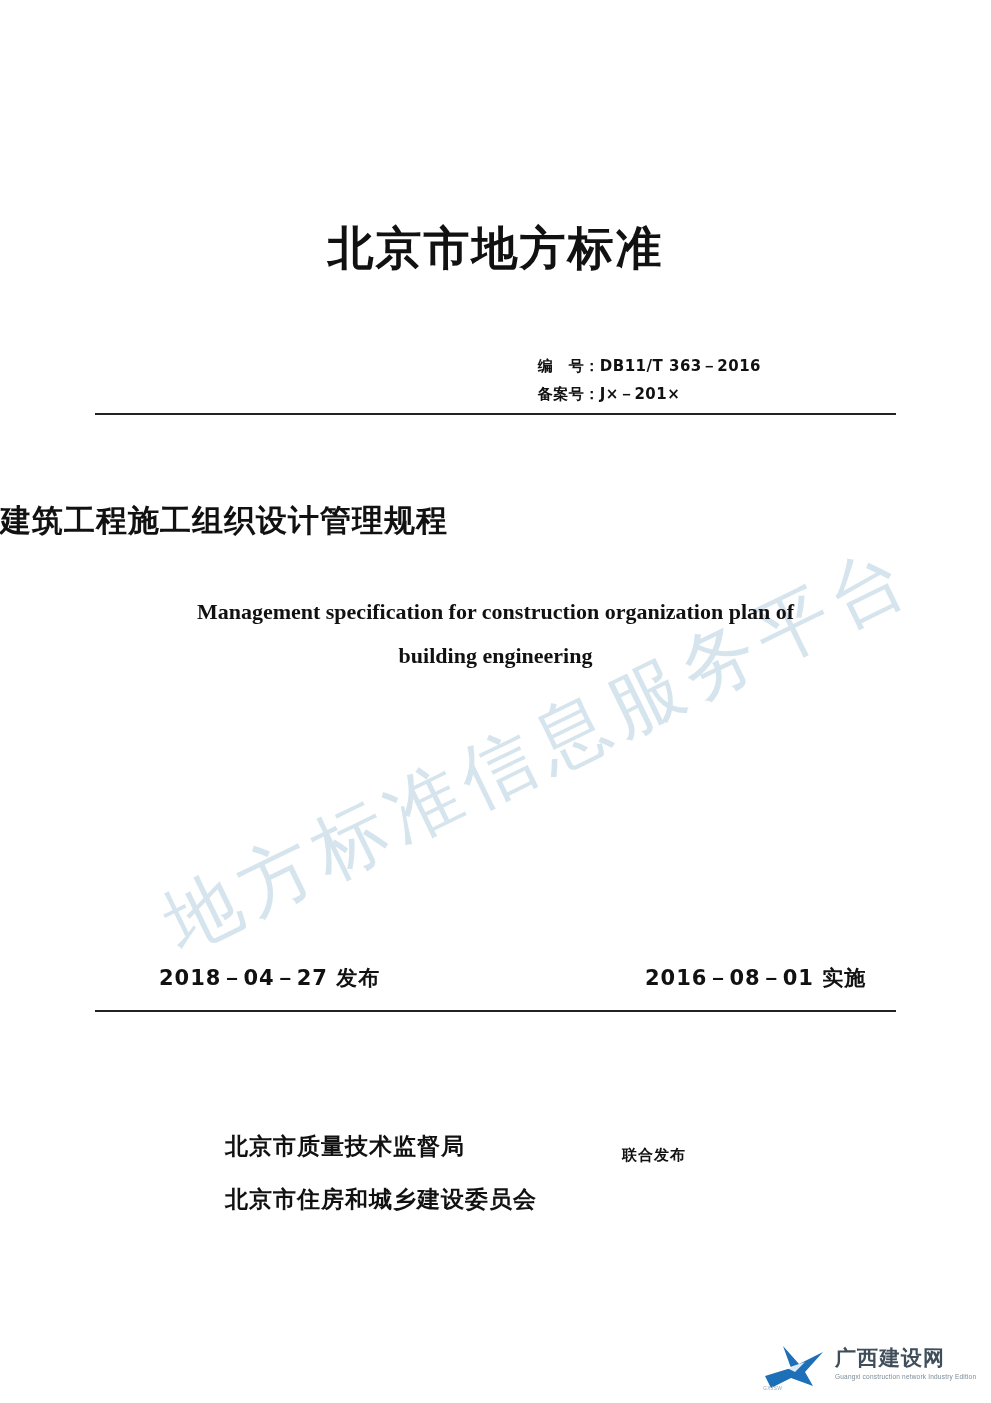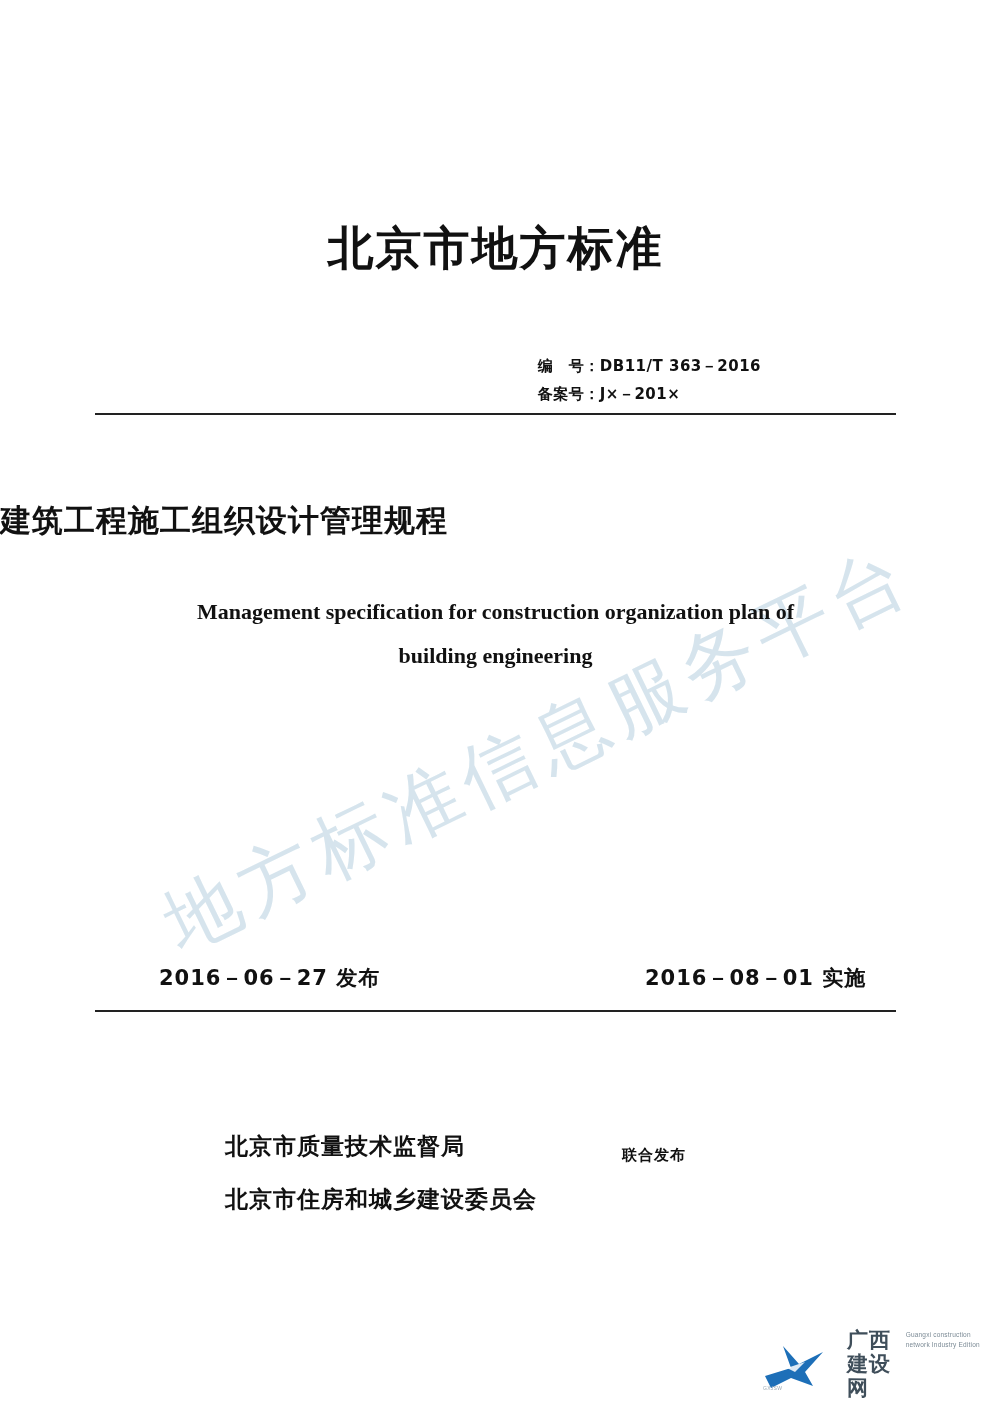--- a/index.html
+++ b/index.html
@@ -178,23 +178,23 @@
     display: flex;
     align-items: center;
   }
   .corner-logo .star-wrap {
     width: 66px;
     height: 52px;
     position: relative;
     flex: 0 0 auto;
   }
   .corner-logo .logo-text {
-    margin-left: 20px;
+    margin-left: 8px;
     display: flex;
-    flex-direction: row;
+    flex-direction: column;
     justify-content: flex-start;
   }
   .corner-logo .logo-cn {
     font-family: "DejaVu Sans", sans-serif;
     font-size: 21px;
     font-weight: bold;
     color: #3f4e5a;
     letter-spacing: 1px;
     line-height: 24px;
   }
@@ -238,21 +238,21 @@
 
   <div class="rule-top"></div>
 
   <div class="std-name-cn">建筑工程施工组织设计管理规程</div>
   <div class="std-name-en">
     <div>Management specification for construction organization plan of</div>
     <div>building engineering</div>
   </div>
 
   <div class="date-row">
-    <div class="date-issue">2016－06－27 发布</div>
+    <div class="date-issue">2018－04－27 发布</div>
     <div class="date-effect">2016－08－01 实施</div>
   </div>
 
   <div class="rule-bottom"></div>
 
   <div class="publishers">
     <div>北京市质量技术监督局</div>
     <div>北京市住房和城乡建设委员会</div>
   </div>
   <div class="joint-issue">联合发布</div>

